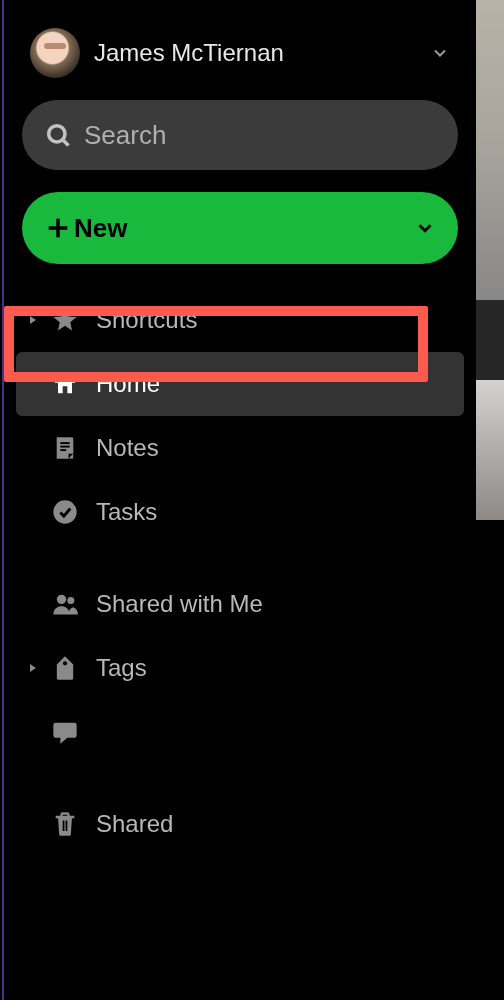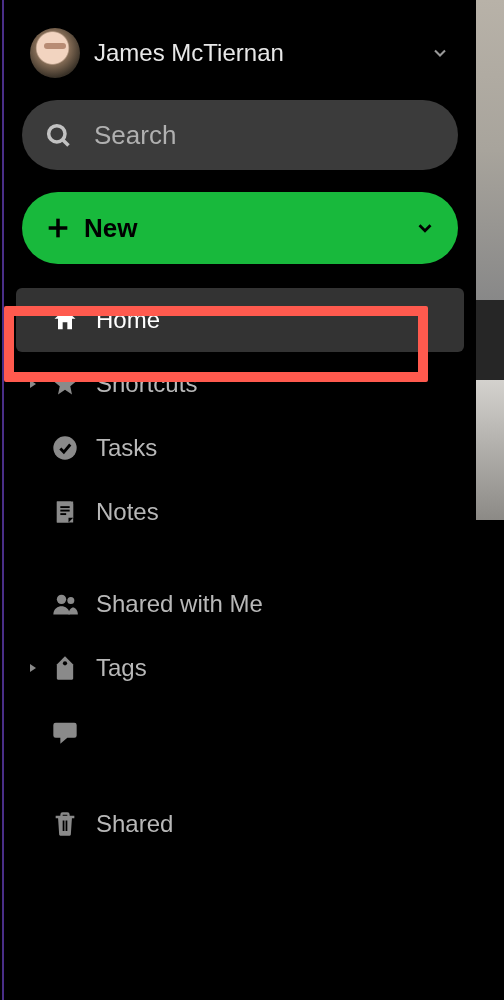--- a/index.html
+++ b/index.html
@@ -79,41 +79,41 @@
     font-weight: 500;
     flex: 1 1 auto;
   }
   .chevron-down {
     width: 20px; height: 20px;
     stroke: #999; stroke-width: 2.5; fill: none;
   }
   .search {
     display: flex;
     align-items: center;
-    gap: 22px;
+    gap: 12px;
     background: #3b3b3b;
     border-radius: 36px;
     height: 70px;
     padding: 15px 22px;
     margin-bottom: 22px;
   }
   .search svg { width: 28px; height: 28px; stroke: #c2c2c2; stroke-width: 3; fill: none; }
   .search input {
     flex: 1;
     background: transparent;
     border: none;
     outline: none;
     color: #e8e8e8;
     font-size: 26px;
   }
   .search input::placeholder { color: #b0b0b0; }
   .new-btn {
     display: flex;
     align-items: center;
-    gap: 12px;
+    gap: 2px;
     background: #18b93c;
     border-radius: 36px;
     height: 72px;
     padding: 0 22px;
     cursor: pointer;
   }
   .new-btn .plus { width: 28px; height: 28px; stroke: #000; stroke-width: 3; fill: none; }
   .new-btn .label { color: #000; font-size: 26px; font-weight: 600; flex: 1; }
   .new-btn .chev { width: 22px; height: 22px; stroke: #000; stroke-width: 3; fill: none; }
 
@@ -193,63 +193,63 @@
         <line x1="12" y1="4" x2="12" y2="20"></line>
         <line x1="4" y1="12" x2="20" y2="12"></line>
       </svg>
     <span class="label">New</span>
     <svg class="chev" viewBox="0 0 24 24">
         <polyline points="6 9 12 15 18 9"></polyline>
       </svg>
   </div>
 
   <div class="nav" id="nav">
-      <div class="nav-item active">
-        <span class="icon">
-          <svg viewBox="0 0 24 24">
-            <path d="M12 3 L3 11 H6 V20 H10 V14 H14 V20 H18 V11 H21 Z"></path>
-          </svg>
-        </span>
-        <span>Home</span>
-      </div>
       <div class="nav-item">
         <span class="disclosure">
           <svg viewBox="0 0 10 10">
             <path d="M2 1 L8 5 L2 9 Z"></path>
           </svg>
         </span>
         <span class="icon">
           <svg viewBox="0 0 24 24">
             <path d="M12 2 L15 9 L22 9.5 L16.5 14 L18 21 L12 17 L6 21 L7.5 14 L2 9.5 L9 9 Z"></path>
           </svg>
         </span>
         <span>Shortcuts</span>
       </div>
-      <div class="nav-item">
-        <span class="icon">
-          <svg viewBox="0 0 24 24">
-            <circle cx="12" cy="12" r="10"></circle>
-            <path d="M8 12.5 L11 15.5 L16.5 9" stroke="#000" stroke-width="2.5" fill="none"></path>
-          </svg>
-        </span>
-        <span>Tasks</span>
+      <div class="nav-item active">
+        <span class="icon">
+          <svg viewBox="0 0 24 24">
+            <path d="M12 3 L3 11 H6 V20 H10 V14 H14 V20 H18 V11 H21 Z"></path>
+          </svg>
+        </span>
+        <span>Home</span>
       </div>
       <div class="nav-item">
         <span class="icon">
           <svg viewBox="0 0 24 24">
             <path d="M5 3 H17 L19 5 V21 H5 Z M8 8 H16 M8 12 H16 M8 16 H12" stroke="#000" stroke-width="0"></path>
             <path d="M5 3 H19 V17 L15 21 H5 Z"></path>
             <path d="M15 21 V17 H19 Z" fill="#000"></path>
             <rect x="8" y="7" width="8" height="1.6" fill="#000"></rect>
             <rect x="8" y="10" width="8" height="1.6" fill="#000"></rect>
             <rect x="8" y="13" width="5" height="1.6" fill="#000"></rect>
           </svg>
         </span>
         <span>Notes</span>
       </div>
+      <div class="nav-item">
+        <span class="icon">
+          <svg viewBox="0 0 24 24">
+            <circle cx="12" cy="12" r="10"></circle>
+            <path d="M8 12.5 L11 15.5 L16.5 9" stroke="#000" stroke-width="2.5" fill="none"></path>
+          </svg>
+        </span>
+        <span>Tasks</span>
+      </div>
       <div class="nav-group-spacer"></div>
       <div class="nav-item">
         <span class="icon">
           <svg viewBox="0 0 24 24">
             <circle cx="9" cy="8" r="4"></circle>
             <circle cx="17" cy="9" r="3"></circle>
             <path d="M2 21 C2 16 6 14 9 14 C12 14 16 16 16 21 Z"></path>
             <path d="M15 21 C15 17 17.5 15 19 15 C20.5 15 23 17 23 21 Z"></path>
           </svg>
         </span>

